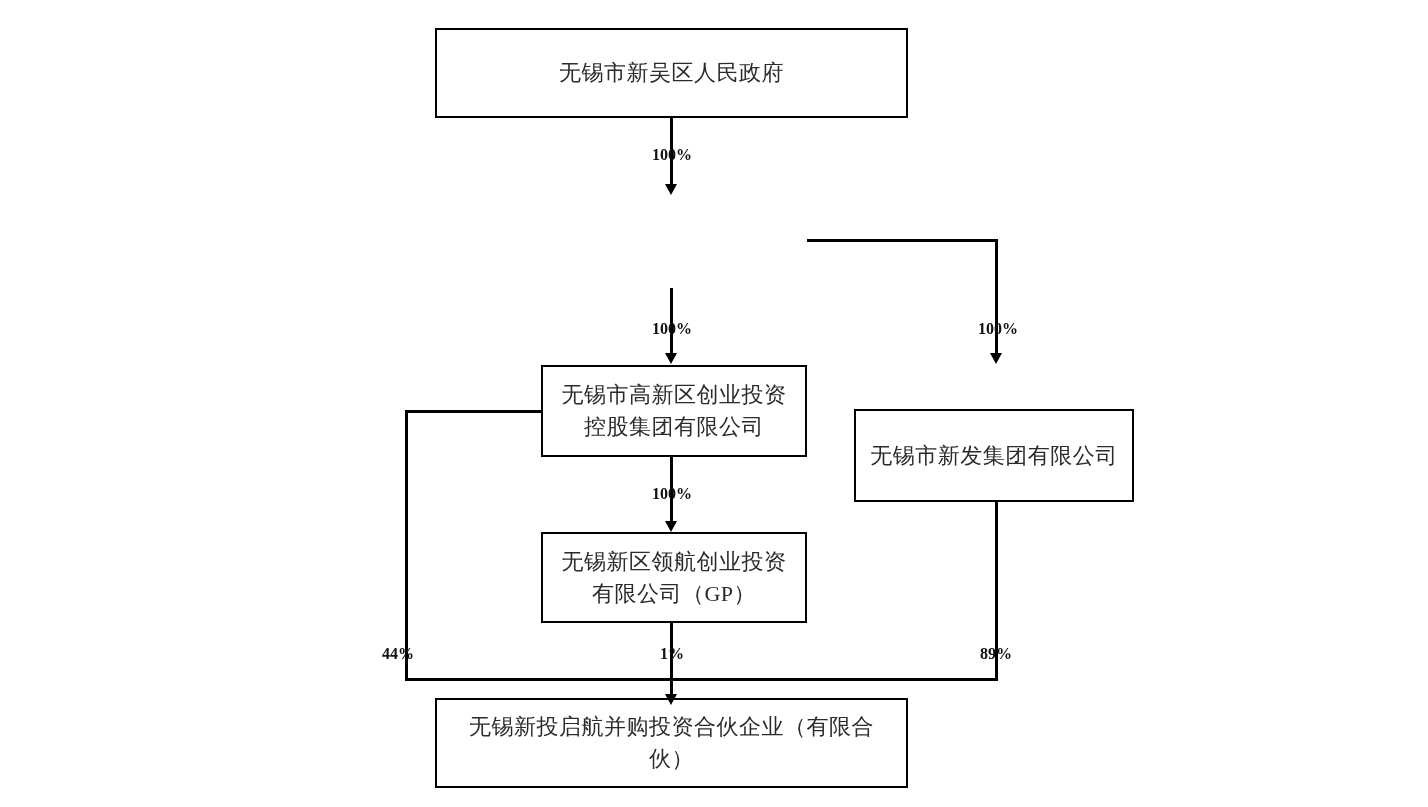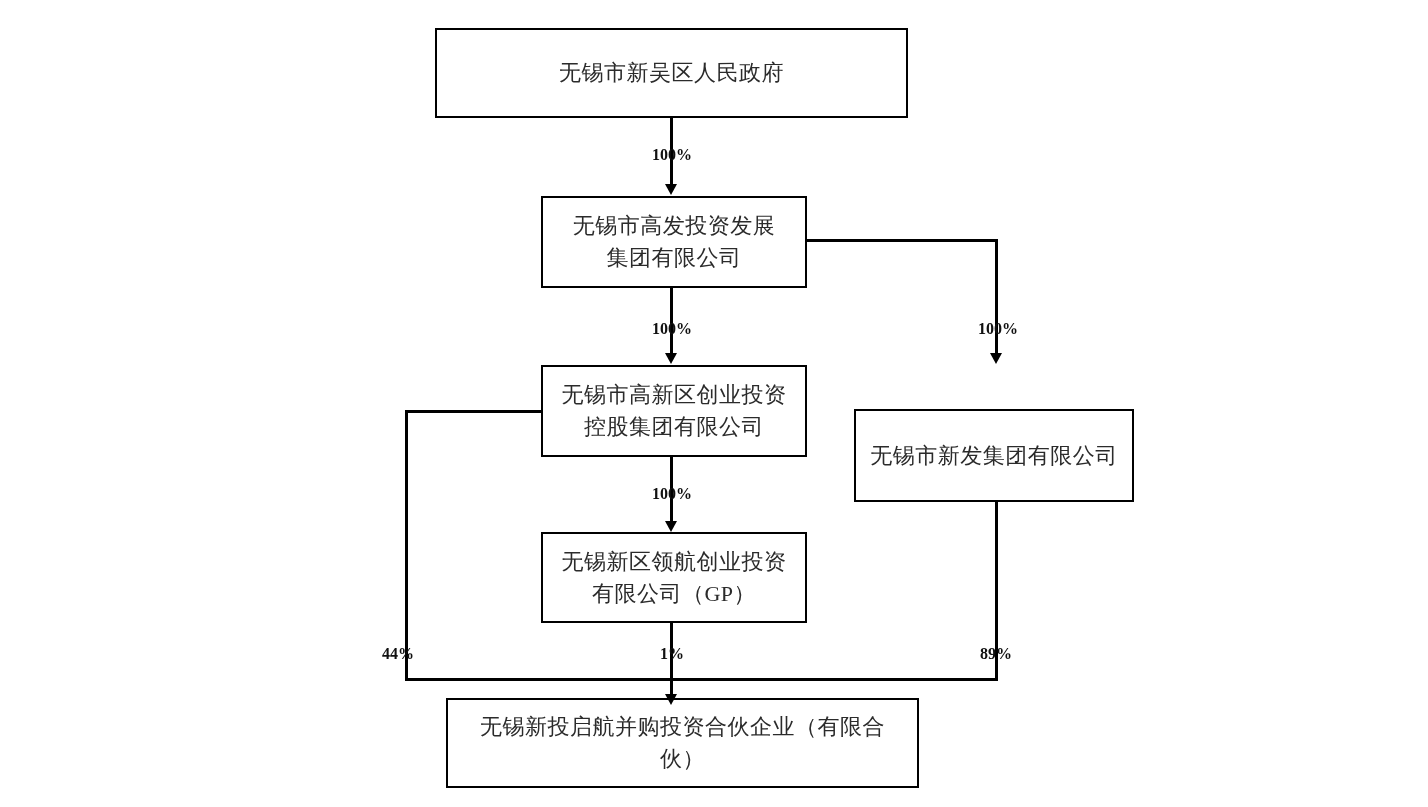--- a/index.html
+++ b/index.html
@@ -101,36 +101,32 @@
 
   <div class="edge edge-v" style="left:670px; top:623px; height:55px;"></div>
   <div class="edge edge-v" style="left:670px; top:678px; height:20px;"></div>
   <div class="arrow-down" style="left:665px; top:694px;"></div>
   <div class="edge-label lbl-center" style="left:672px; top:645px;">1%</div>
 
   <div class="node" style="left:435px; top:28px; width:473px; height:90px;">
     <span class="node-text">无锡市新吴区人民政府</span>
   </div>
 
-  <div class="node" style="left:541px; top:196px; width:266px; height:92px;">
-    <span class="node-text">无锡市高发投资发展
-集团有限公司</span>
-  </div>
 
   <div class="node" style="left:541px; top:365px; width:266px; height:92px;">
     <span class="node-text">无锡市高新区创业投资
 控股集团有限公司</span>
   </div>
 
   <div class="node" style="left:854px; top:365px; width:280px; height:93px;margin-top:44px;">
     <span class="node-text">无锡市新发集团有限公司</span>
   </div>
 
   <div class="node" style="left:541px; top:532px; width:266px; height:91px;">
     <span class="node-text">无锡新区领航创业投资
 有限公司（GP）</span>
   </div>
 
-  <div class="node" style="left:435px; top:698px; width:473px; height:90px;margin-left:11px;">
+  <div class="node" style="left:435px; top:698px; width:473px; height:90px;">
     <span class="node-text">无锡新投启航并购投资合伙企业（有限合伙）</span>
   </div>
 
 </div>
 
 </body></html>

